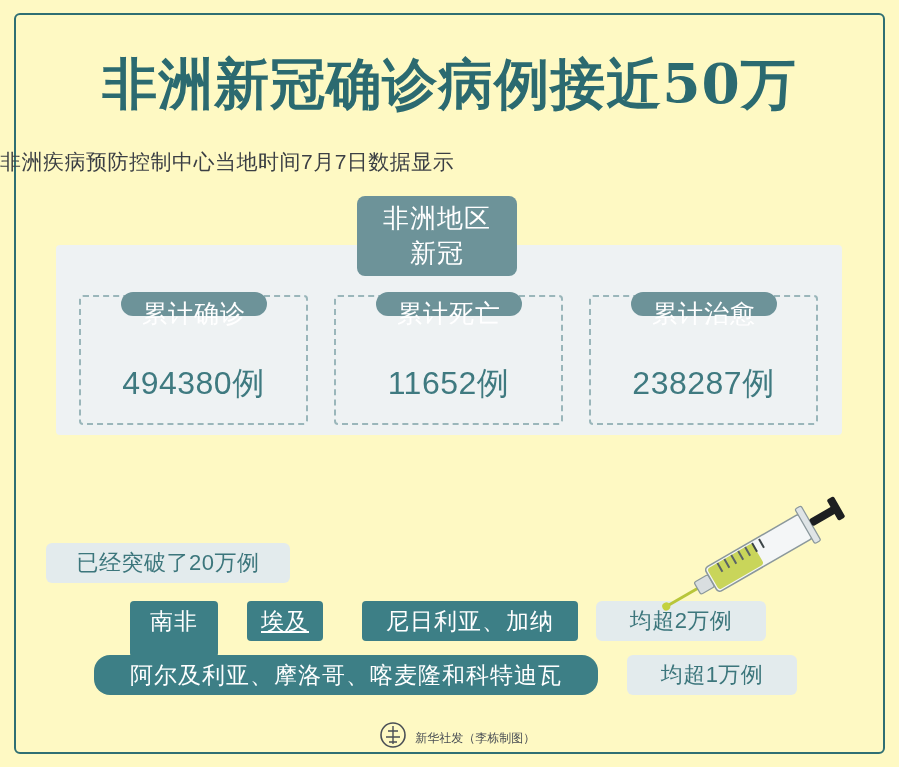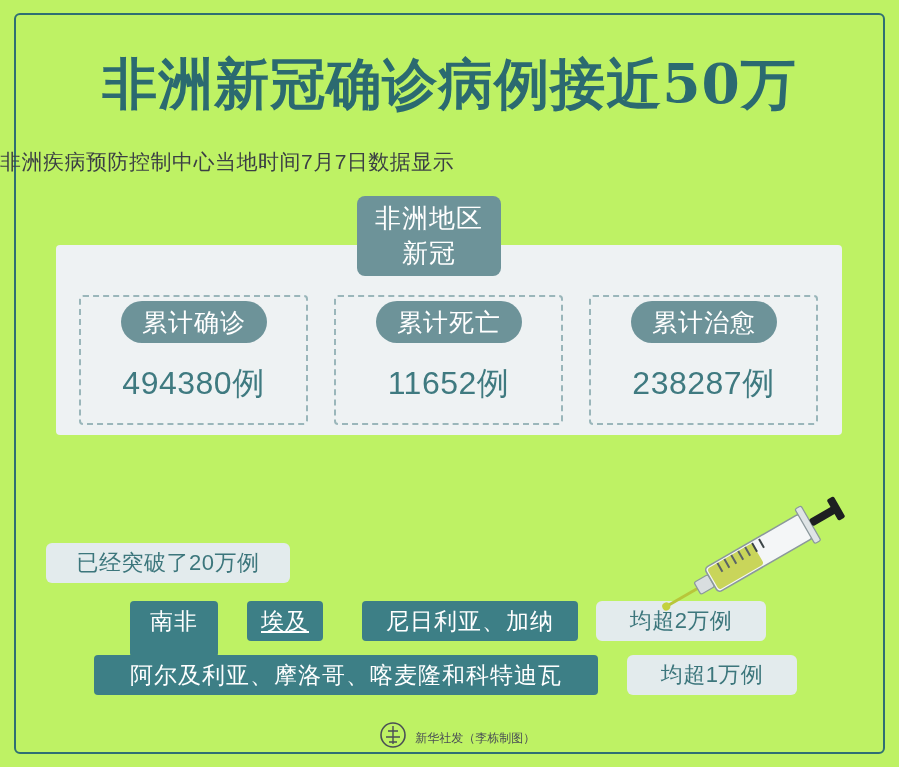--- a/index.html
+++ b/index.html
@@ -11,21 +11,21 @@
     width: 899px;
     height: 767px;
     font-family: "Liberation Sans", sans-serif;
     color: #2d6d73;
     overflow: hidden;
   }
   .page {
     position: relative;
     width: 899px;
     height: 767px;
-    background: #bef264;
+    background: #fef9c3;
     box-sizing: border-box;
   }
   .frame {
     position: absolute;
     left: 14px;
     top: 13px;
     width: 871px;
     height: 741px;
     border: 2px solid #2f6f73;
     border-radius: 6px;
@@ -64,21 +64,21 @@
     top: 245px;
     width: 786px;
     height: 190px;
     background: #eef2f3;
     border-radius: 4px;
   }
   .badge-main {
     position: absolute;
     left: 357px;
     top: 196px;
-    width: 144px;
+    width: 160px;
     height: 80px;
     background: #6d9399;
     border-radius: 8px;
     color: #ffffff;
     font-size: 26px;
     line-height: 35px;
     text-align: center;
     padding-top: 5px;
     box-sizing: border-box;
     letter-spacing: 1px;
@@ -93,22 +93,22 @@
     border-radius: 4px;
     box-sizing: border-box;
     background: transparent;
   }
   .stat-box.b1 { left: 79px; }
   .stat-box.b2 { left: 334px; }
   .stat-box.b3 { left: 589px; }
 
   .stat-label {
     position: absolute;
-    top: 301px;
-    height: 42px;
+    top: 292px;
+    height: 24px;
     background: #6d9399;
     border-radius: 21px;
     color: #ffffff;
     font-size: 25px;
     line-height: 42px;
     text-align: center;
     letter-spacing: 1px;
   }
   .stat-label.l1 { left: 121px; width: 146px; }
   .stat-label.l2 { left: 376px; width: 146px; }
@@ -174,21 +174,21 @@
   }
 
   .p-break20 { left: 46px;  top: 543px; width: 244px; height: 40px; line-height: 40px; }
   .p-over7   { left: 303px; top: 543px; width: 148px; height: 40px; line-height: 40px; }
   .p-over2   { left: 596px; top: 601px; width: 170px; height: 40px; line-height: 40px; }
   .p-over1   { left: 627px; top: 655px; width: 170px; height: 40px; line-height: 40px; }
 
   .c-southafrica { left: 130px; top: 601px; width: 88px;  height: 56px; line-height: 40px; }
   .c-egypt       { left: 247px; top: 601px; width: 76px;  height: 40px; line-height: 40px; text-decoration: underline; }
   .c-nigeria     { left: 362px; top: 601px; width: 216px; height: 40px; line-height: 40px; }
-  .c-algeria     { left: 94px;  top: 655px; width: 504px; height: 40px; line-height: 40px; }
+  .c-algeria     { left: 94px;  top: 655px; width: 504px; height: 40px; line-height: 40px; border-radius: 16px; }
 
   
   .syringe {
     position: absolute;
     left: 645px;
     top: 495px;
     width: 215px;
     height: 125px;
   }
 

